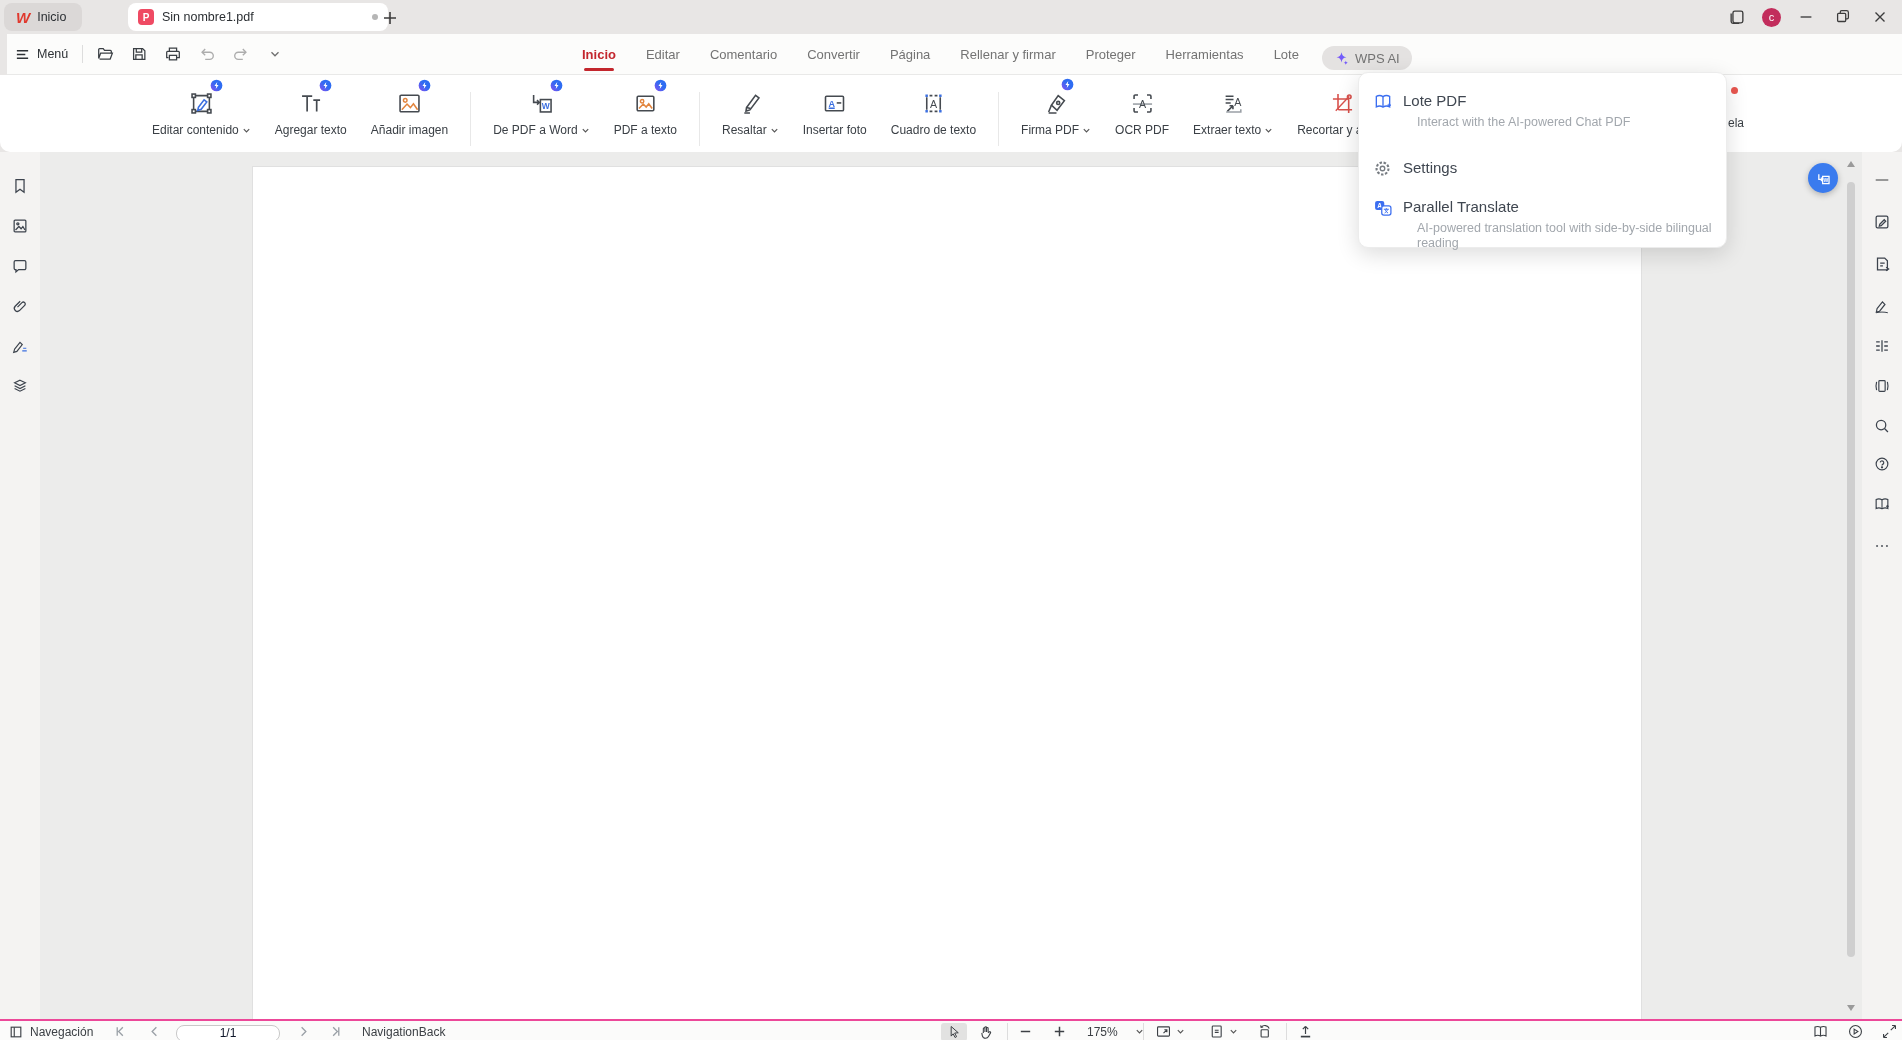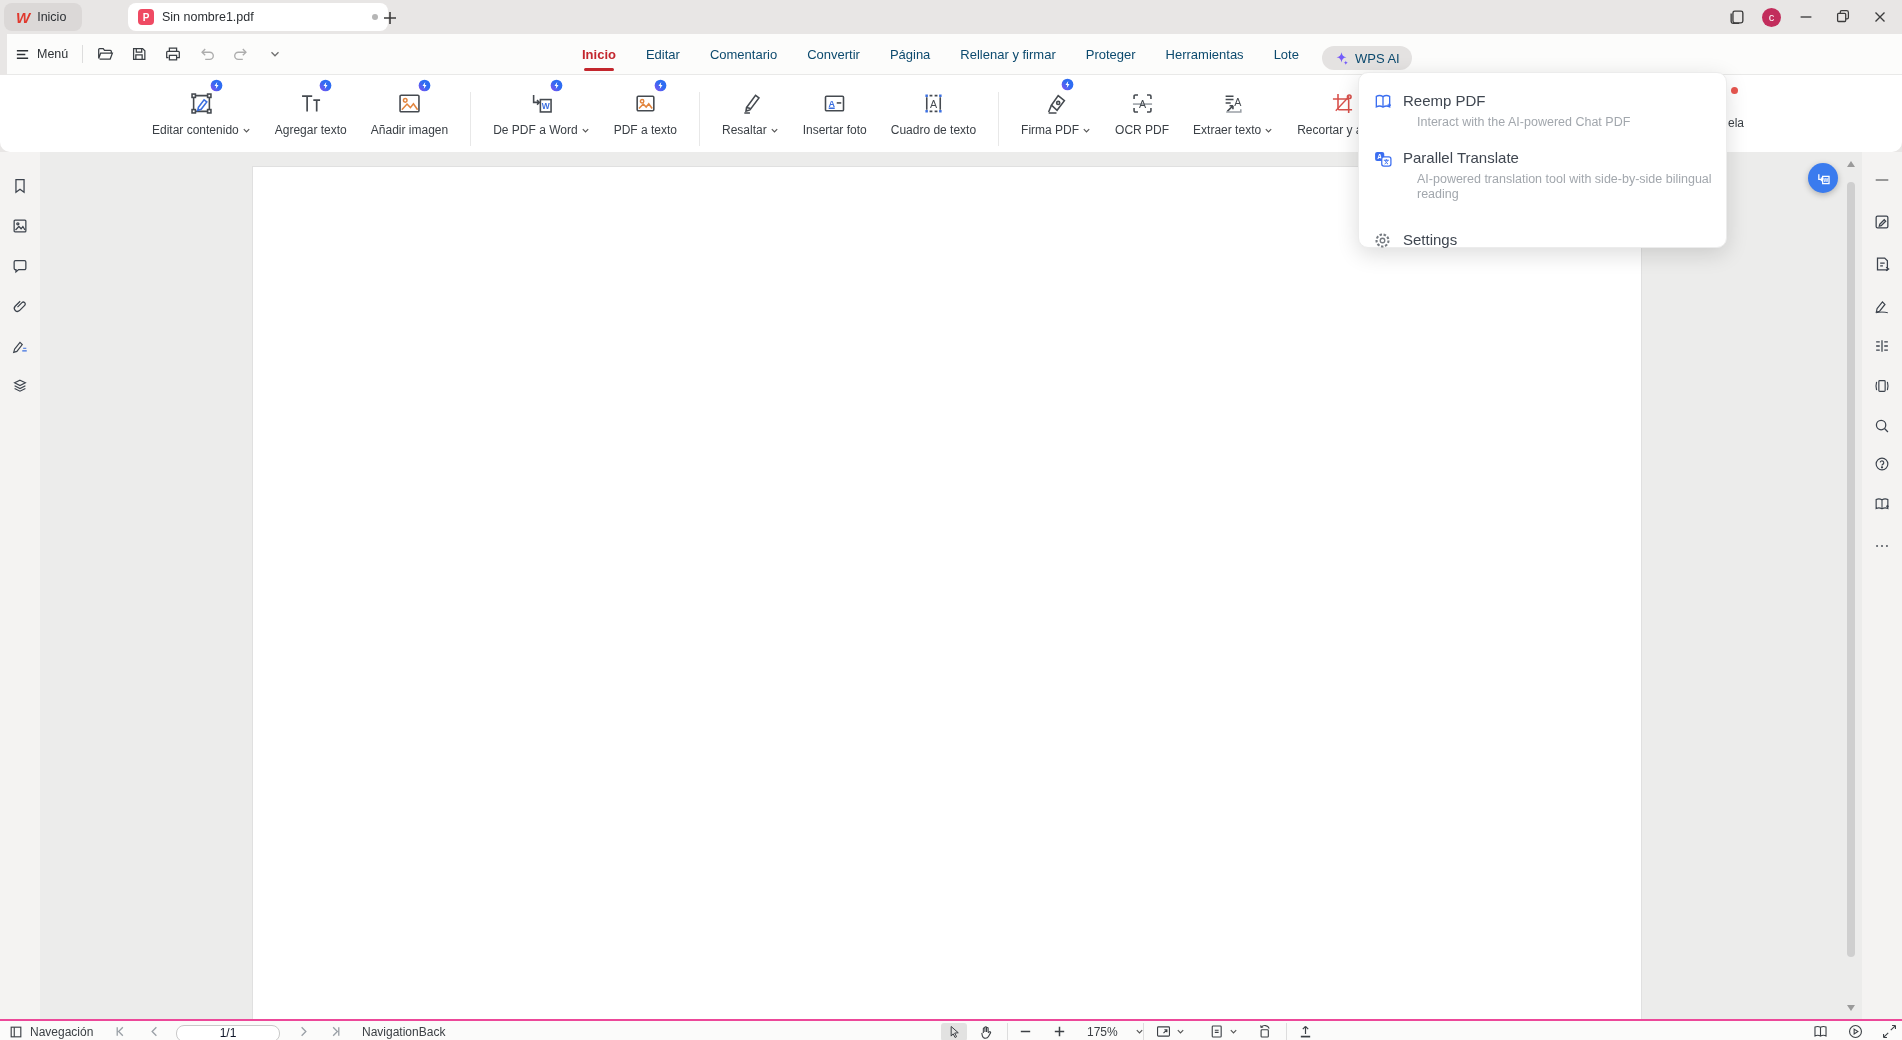--- a/index.html
+++ b/index.html
@@ -25,21 +25,21 @@
           display:flex;align-items:center;justify-content:center;}
 
   
   .menurow{left:7px;top:34px;width:1902px;height:40px;background:#fcfcfb;border-bottom:1px solid #e9e9e8;}
   .menugrp{left:8px;top:0;height:40px;gap:10px;}
   .menulabel{font-size:12.5px;color:#2e3236;margin-right:4px;}
   .vdiv{width:1px;height:18px;background:#dddddd;}
   .qicon{width:24px;height:24px;display:flex;align-items:center;justify-content:center;border-radius:4px;}
   .ribbon{left:560px;top:0;height:40px;}
   .rtab{position:relative;height:40px;display:flex;align-items:center;padding:0 15px;font-size:13px;
-        color:#0c4a6e;cursor:default;white-space:nowrap;}
+        color:#737373;cursor:default;white-space:nowrap;}
   .rtab.active{color:#c3262d;font-weight:bold;}
   .rtab.active::after{content:"";position:absolute;left:50%;transform:translateX(-50%);bottom:3px;
         width:30px;height:3px;border-radius:2px;background:#c3262d;}
   .rtab.ai{background:#e4e2e1;border-radius:14px;height:24px;margin:8px 0 0 8px;padding:0 12px;gap:6px;}
   .sharebtn{left:1708px;top:45px;width:64px;height:20px;border:1px solid #4a79e8;border-radius:4px;
         color:#3668d8;font-size:12px;display:flex;align-items:center;justify-content:center;background:#fff;}
   .mrgt{top:34px;right:8px;height:40px;gap:16px;}
 
   
   .toolbar{left:0;top:75px;width:1902px;height:77px;background:#ffffff;border-radius:0 0 10px 10px;}
@@ -475,48 +475,48 @@
   <div class="abs aimenu">
     <div class="aimi">
       <span class="micon">
         <svg viewBox="0 0 24 24" width="20" height="20" fill="none" stroke="#3b6ef0" stroke-width="1.6">
             <path d="M4 5.2c2.6-1.3 5.4-1.3 8 .3 2.6-1.6 5.4-1.6 8-.3v12.6c-2.6-1.3-5.4-1.3-8 .3-2.6-1.6-5.4-1.6-8-.3z"></path>
             <path d="M12 5.5v12.3"></path>
             <path d="M17.4 15.8h4.2M19.5 13.7v4.2" stroke-width="1.5"></path>
           </svg>
       </span>
       <span>
-        <div class="mtit">Reemp PDF</div>
+        <div class="mtit">Lote PDF</div>
         <div class="msub">Interact with the AI-powered Chat PDF</div>
       </span>
+    </div>
+    <div class="aimi" style="margin-top:18px;">
+      <span class="micon">
+        <svg viewBox="0 0 20 20" width="19" height="19" fill="none" stroke="#777c82">
+            <circle cx="10" cy="10" r="6.3" stroke-width="2.2" stroke-dasharray="2.6 1.7"></circle>
+            <circle cx="10" cy="10" r="2.4" stroke-width="1.4"></circle>
+          </svg>
+      </span>
+      <span>
+          <div class="mtit">Settings</div>
+        </span>
     </div>
     <div class="aimi" style="margin-top:8px;">
       <span class="micon">
         <svg viewBox="0 0 24 24" width="20" height="20">
             <rect x="2.5" y="3.5" width="11" height="11" rx="2.5" fill="#3b6ef0"></rect>
             <text x="8" y="11.8" text-anchor="middle" font-size="8" font-weight="bold" fill="#ffffff" font-family="'Liberation Sans',sans-serif">A</text>
             <rect x="10.5" y="9.5" width="11" height="11" rx="2.5" fill="#ffffff" stroke="#3b6ef0" stroke-width="1.5"></rect>
             <path d="M13 13.5h6M16 12.2v1.3M14 18c1.6-1 2.9-2.4 3.4-4M18 18c-1.6-1-2.9-2.4-3.4-4" stroke="#3b6ef0" stroke-width="1.2" fill="none"></path>
           </svg>
       </span>
       <span>
         <div class="mtit">Parallel Translate</div>
         <div class="msub">AI-powered translation tool with side-by-side bilingual reading</div>
       </span>
-    </div>
-    <div class="aimi" style="margin-top:18px;">
-      <span class="micon">
-        <svg viewBox="0 0 20 20" width="19" height="19" fill="none" stroke="#777c82">
-            <circle cx="10" cy="10" r="6.3" stroke-width="2.2" stroke-dasharray="2.6 1.7"></circle>
-            <circle cx="10" cy="10" r="2.4" stroke-width="1.4"></circle>
-          </svg>
-      </span>
-      <span>
-          <div class="mtit">Settings</div>
-        </span>
     </div>
   </div>
 
   <div class="abs lrail">
     <div class="railbtn" style="margin-top:20px;">
       <svg viewBox="0 0 20 20" width="18" height="18" fill="none" stroke="#3c434d" stroke-width="1.4">
           <path d="M5.5 3h9v14l-4.5-3.4L5.5 17z"></path>
         </svg>
     </div>
     <div class="railbtn" style="margin-top:12px;">

